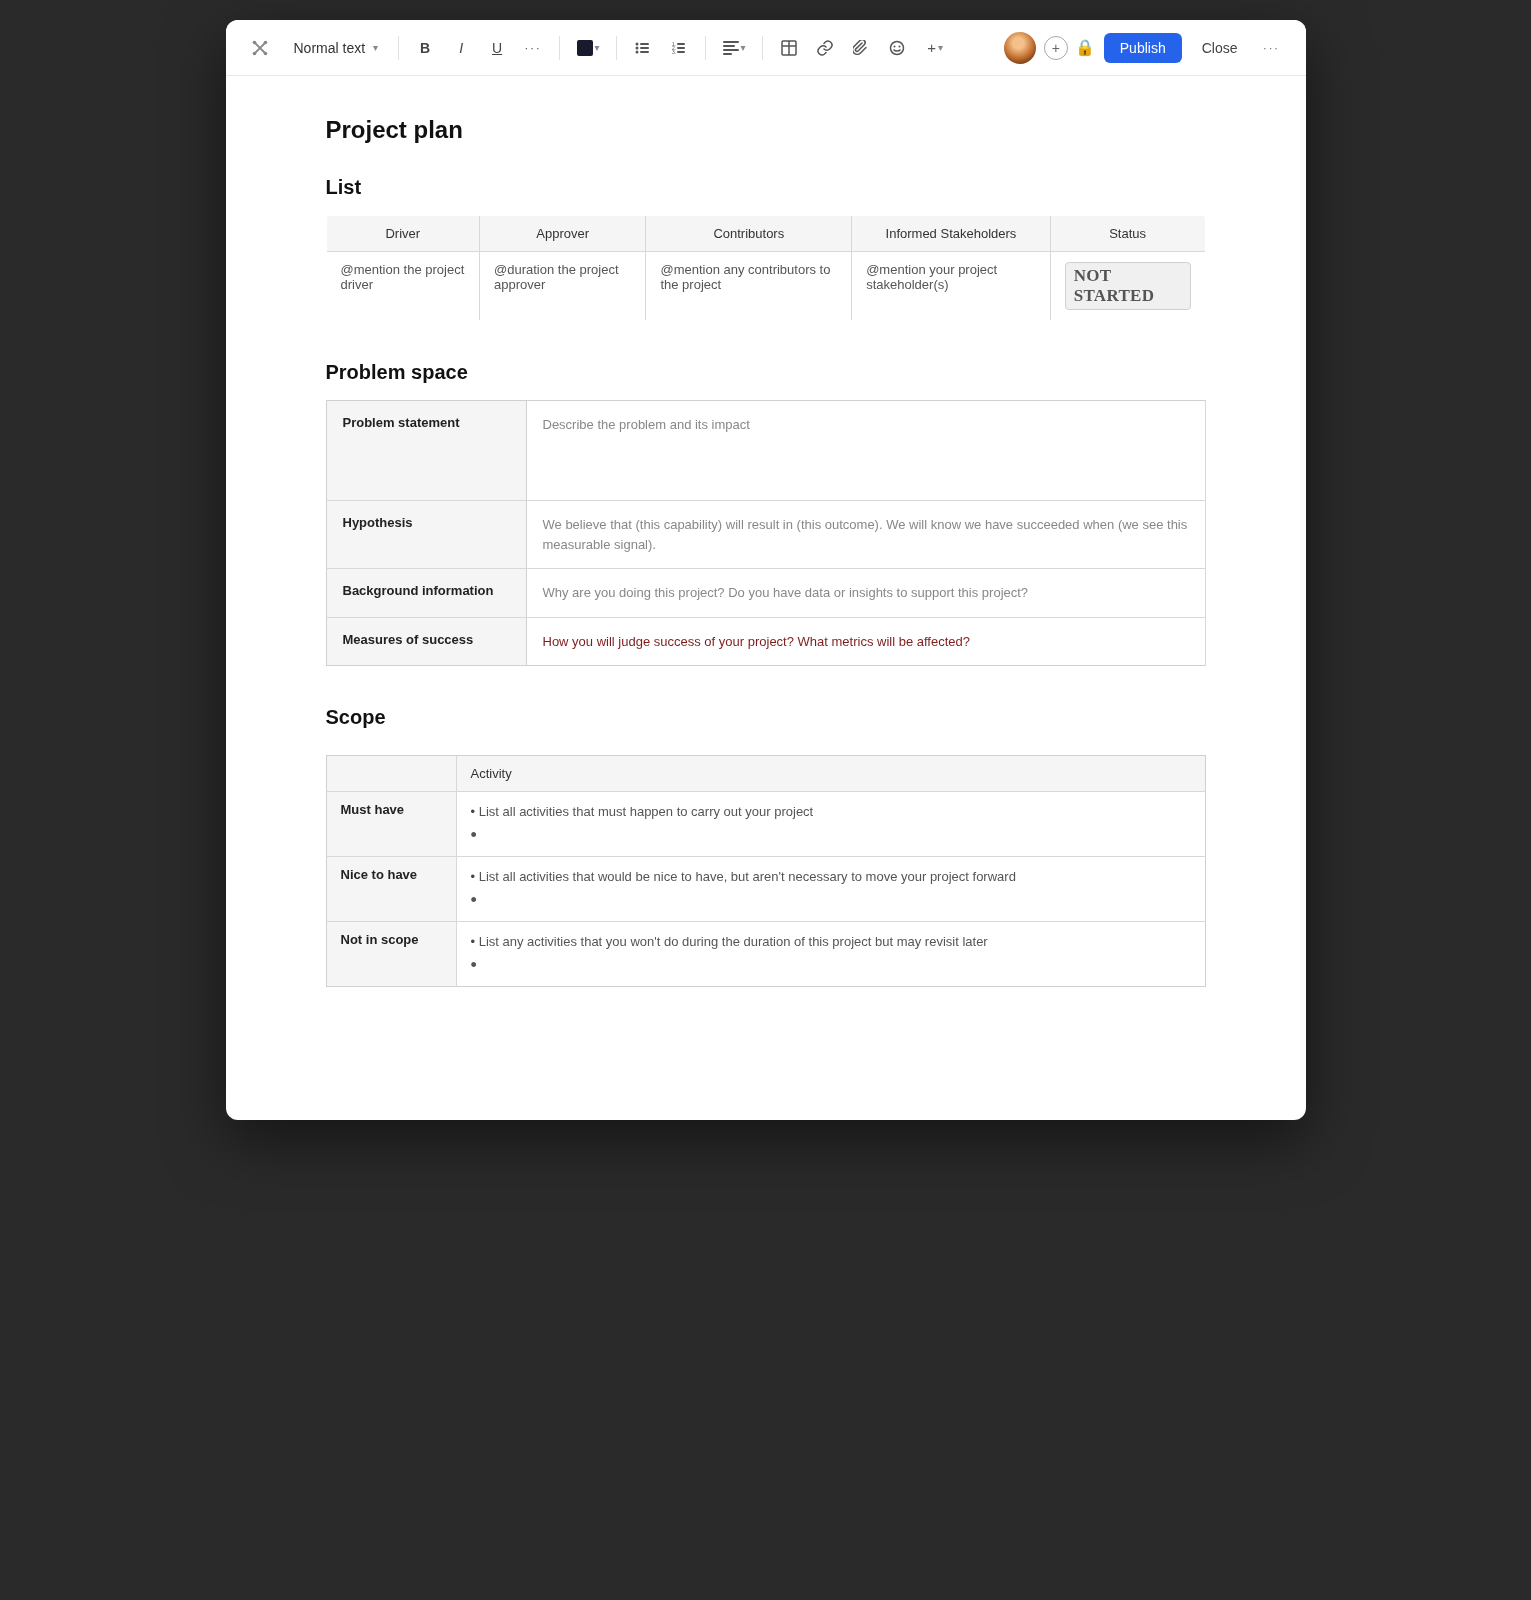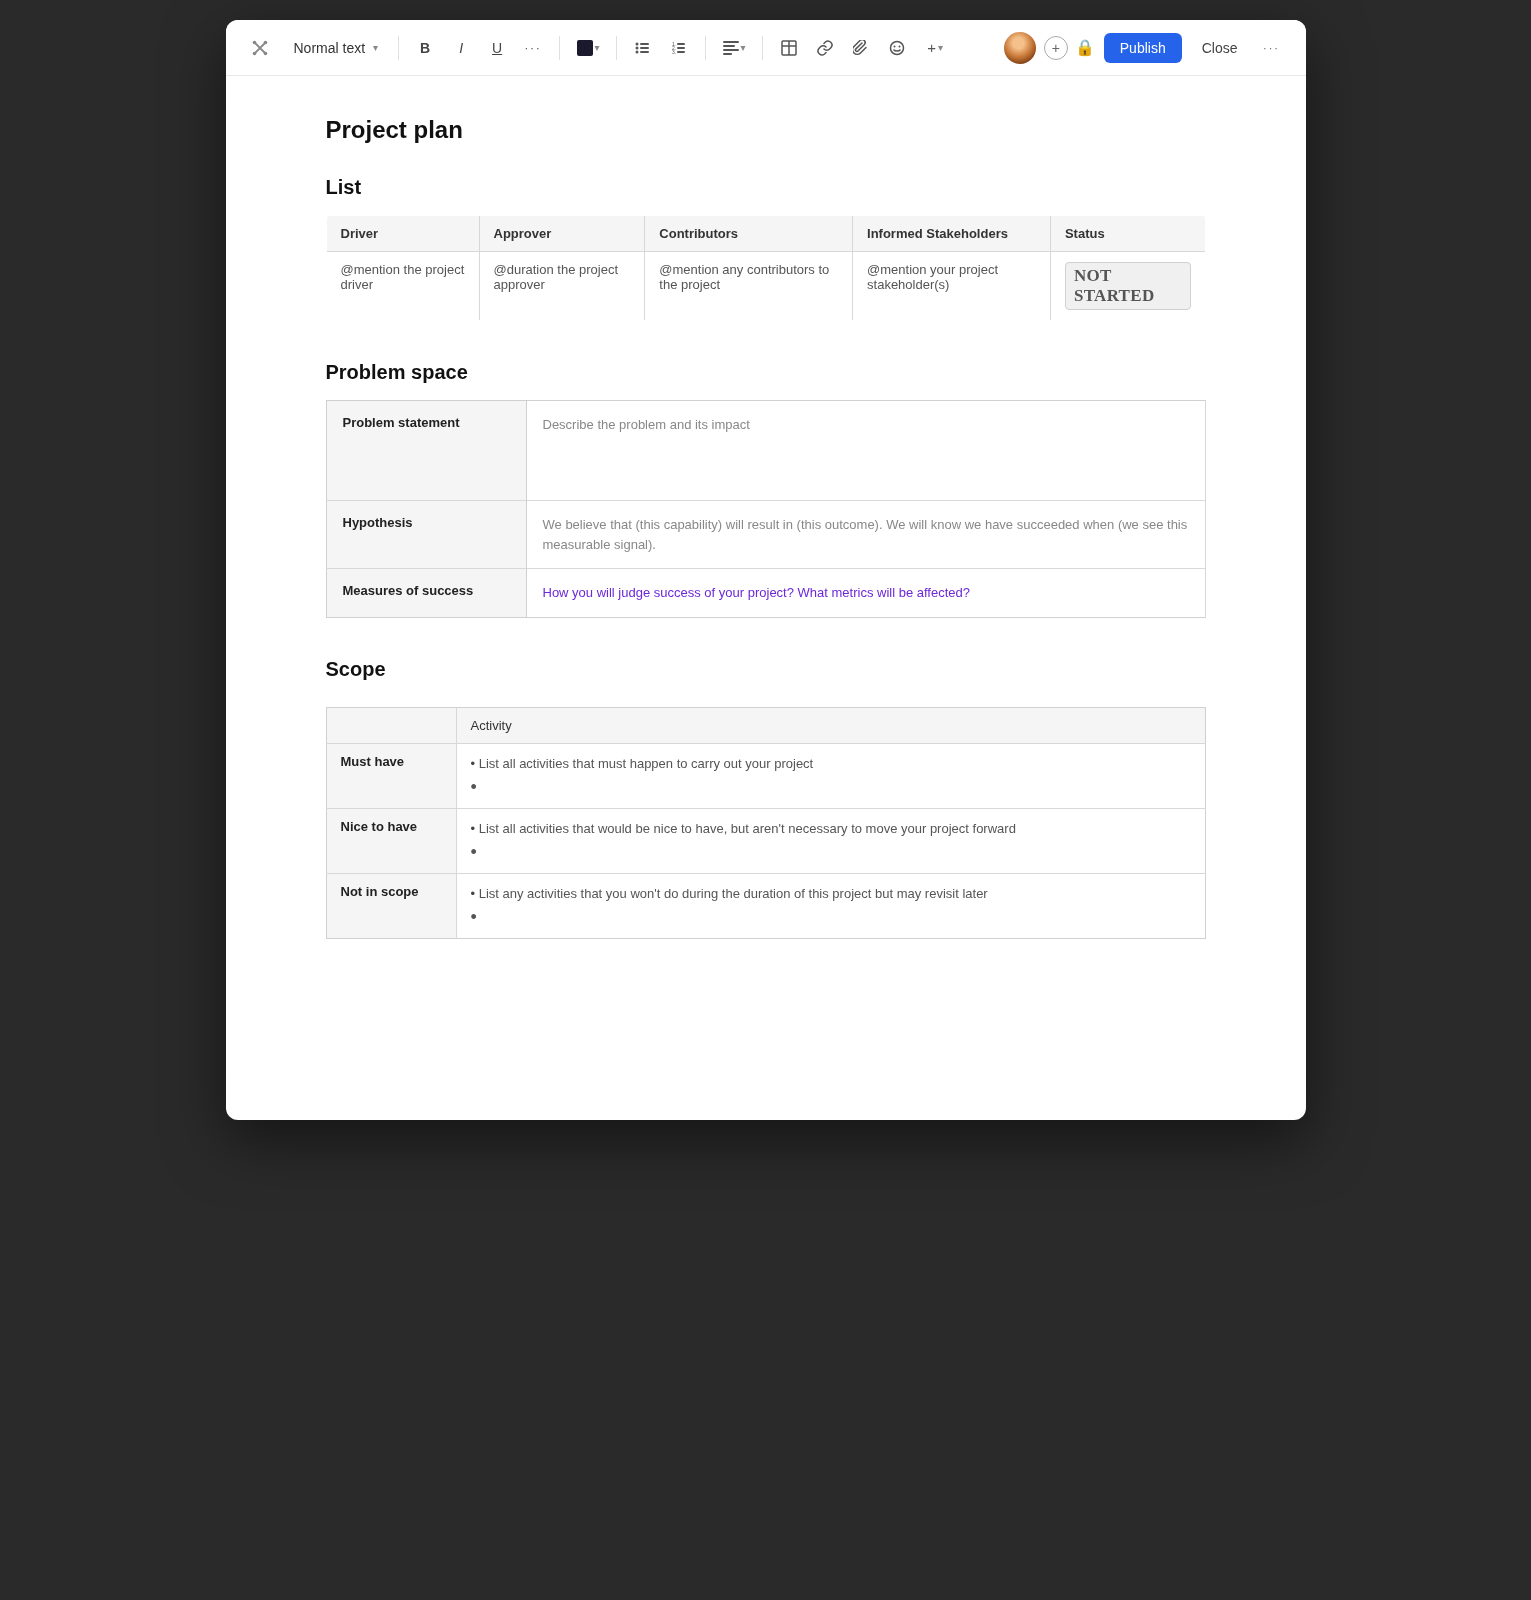--- a/index.html
+++ b/index.html
@@ -180,24 +180,24 @@
       width: 100%;
       border-collapse: collapse;
       margin-bottom: 40px;
       border: 1px solid #d0d0d0;
       border-radius: 4px;
       overflow: hidden;
     }
     .data-table th {
       background: #f5f5f5;
       font-size: 13px;
-      font-weight: 700;
+      font-weight: 400;
       color: #333;
       padding: 10px 14px;
-      text-align: left;
+      text-align: center;
       border-right: 1px solid #d8d8d8;
       border-bottom: 1px solid #d8d8d8;
     }
     .data-table th:last-child { border-right: none; }
     .data-table td {
       font-size: 13px;
       color: #555;
       padding: 10px 14px;
       border-right: 1px solid #d8d8d8;
       border-bottom: 1px solid #d8d8d8;
@@ -456,22 +456,26 @@
       <tbody>
         <tr>
           <td class="label-cell">Problem statement</td>
           <td class="value-cell tall">Describe the problem and its impact</td>
         </tr>
         <tr>
           <td class="label-cell">Hypothesis</td>
           <td class="value-cell">We believe that (this capability) will result in (this outcome). We will know we have succeeded when (we see this measurable signal).</td>
         </tr>
         <tr>
+          <td class="label-cell">Background information</td>
+          <td class="value-cell">Why are you doing this project? Do you have data or insights to support this project?</td>
+        </tr>
+        <tr>
           <td class="label-cell">Measures of success</td>
-          <td class="value-cell" style="color:#6d28d9;">How you will judge success of your project? What metrics will be affected?</td>
+          <td class="value-cell" style="color:#7f1d1d;">How you will judge success of your project? What metrics will be affected?</td>
         </tr>
       </tbody>
     </table>
 
     <h2 class="section-heading">Scope</h2>
 
     <table class="scope-table">
       <thead>
         <tr>
           <th style="width:130px;background:#f5f5f5;"></th>

